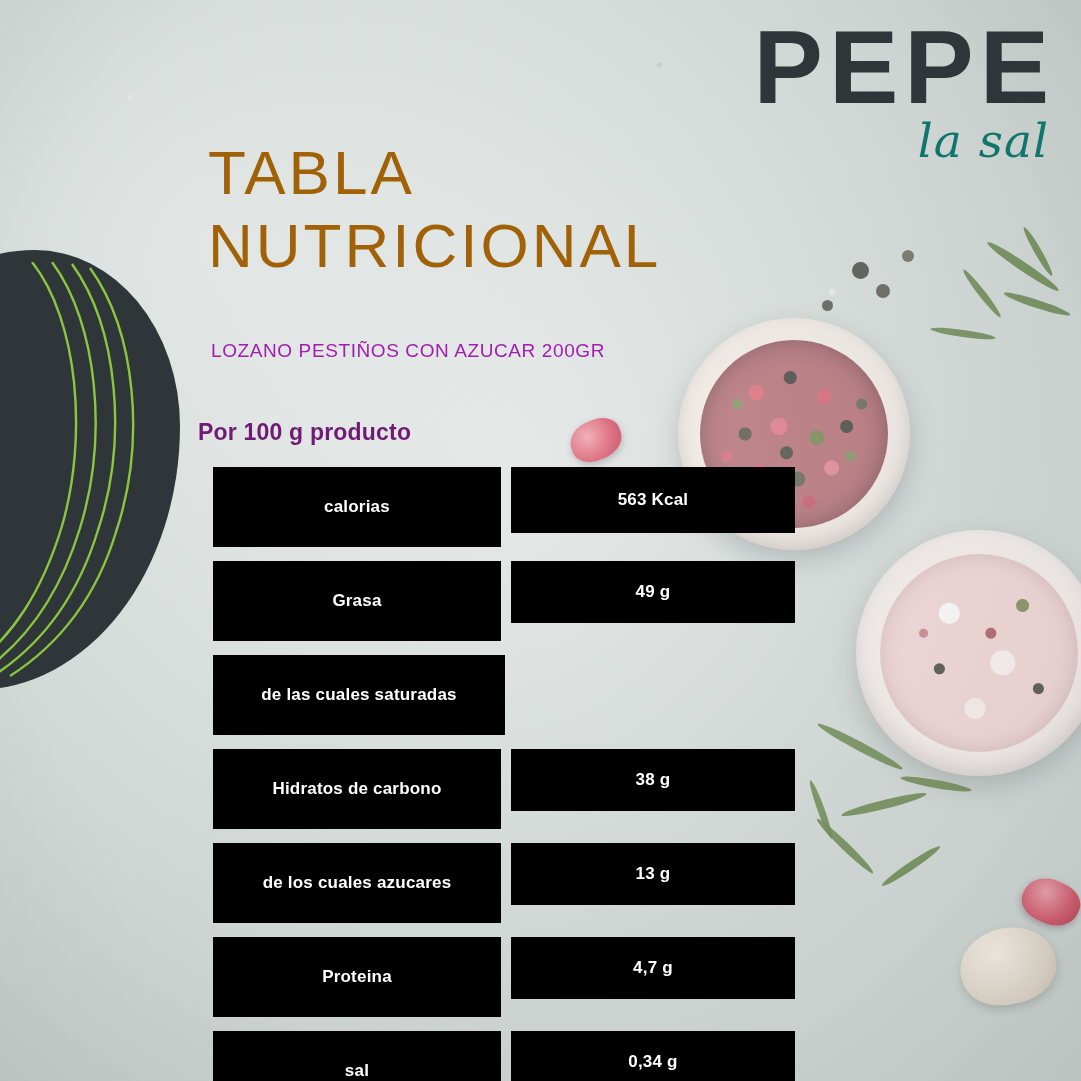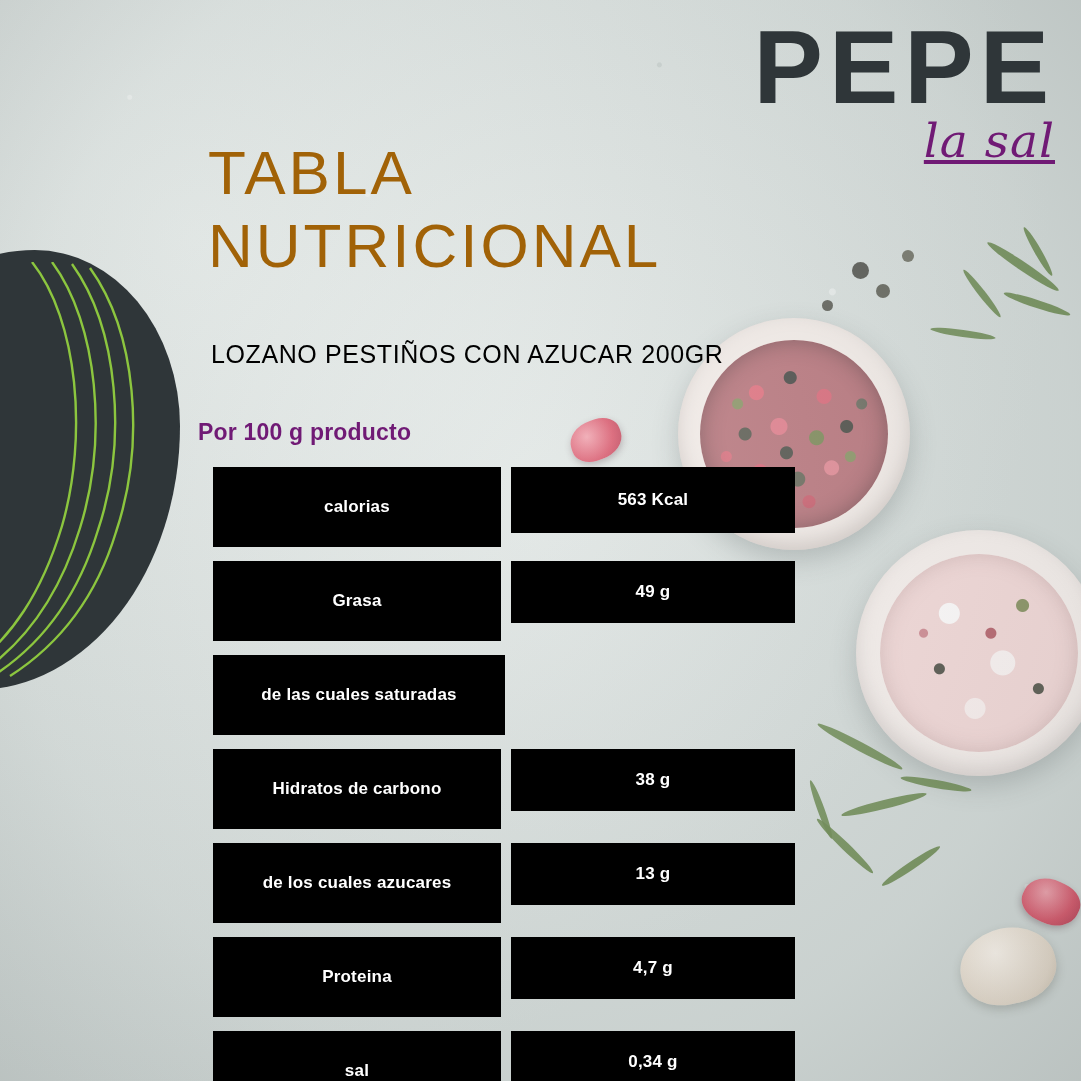--- a/index.html
+++ b/index.html
@@ -162,44 +162,44 @@
     font-size: 104px;
     font-weight: bold;
     letter-spacing: 6px;
     color: #2f3639;
     line-height: .95;
   }
   .brand-tag {
     font-family: "DejaVu Serif", serif;
     font-style: italic;
     font-size: 47px;
-    color: #701a75;
+    color: #0f766e;
     margin-top: -4px;
+    margin-right: 6px;
     letter-spacing: 1px;
-    text-decoration: underline;
   }
 
   
   .title {
     position: absolute;
     left: 208px;
     top: 136px;
     font-size: 62px;
     letter-spacing: 3px;
     color: #a16207;
     line-height: 1.18;
     font-weight: 400;
   }
   .subtitle {
     position: absolute;
     left: 211px;
     top: 340px;
-    font-size: 25px;
+    font-size: 19px;
     letter-spacing: .6px;
-    color: #000000;
+    color: #a21caf;
   }
   .per-label {
     position: absolute;
     left: 198px;
     top: 419px;
     font-size: 23px;
     font-weight: bold;
     color: #701a75;
     letter-spacing: .2px;
   }

